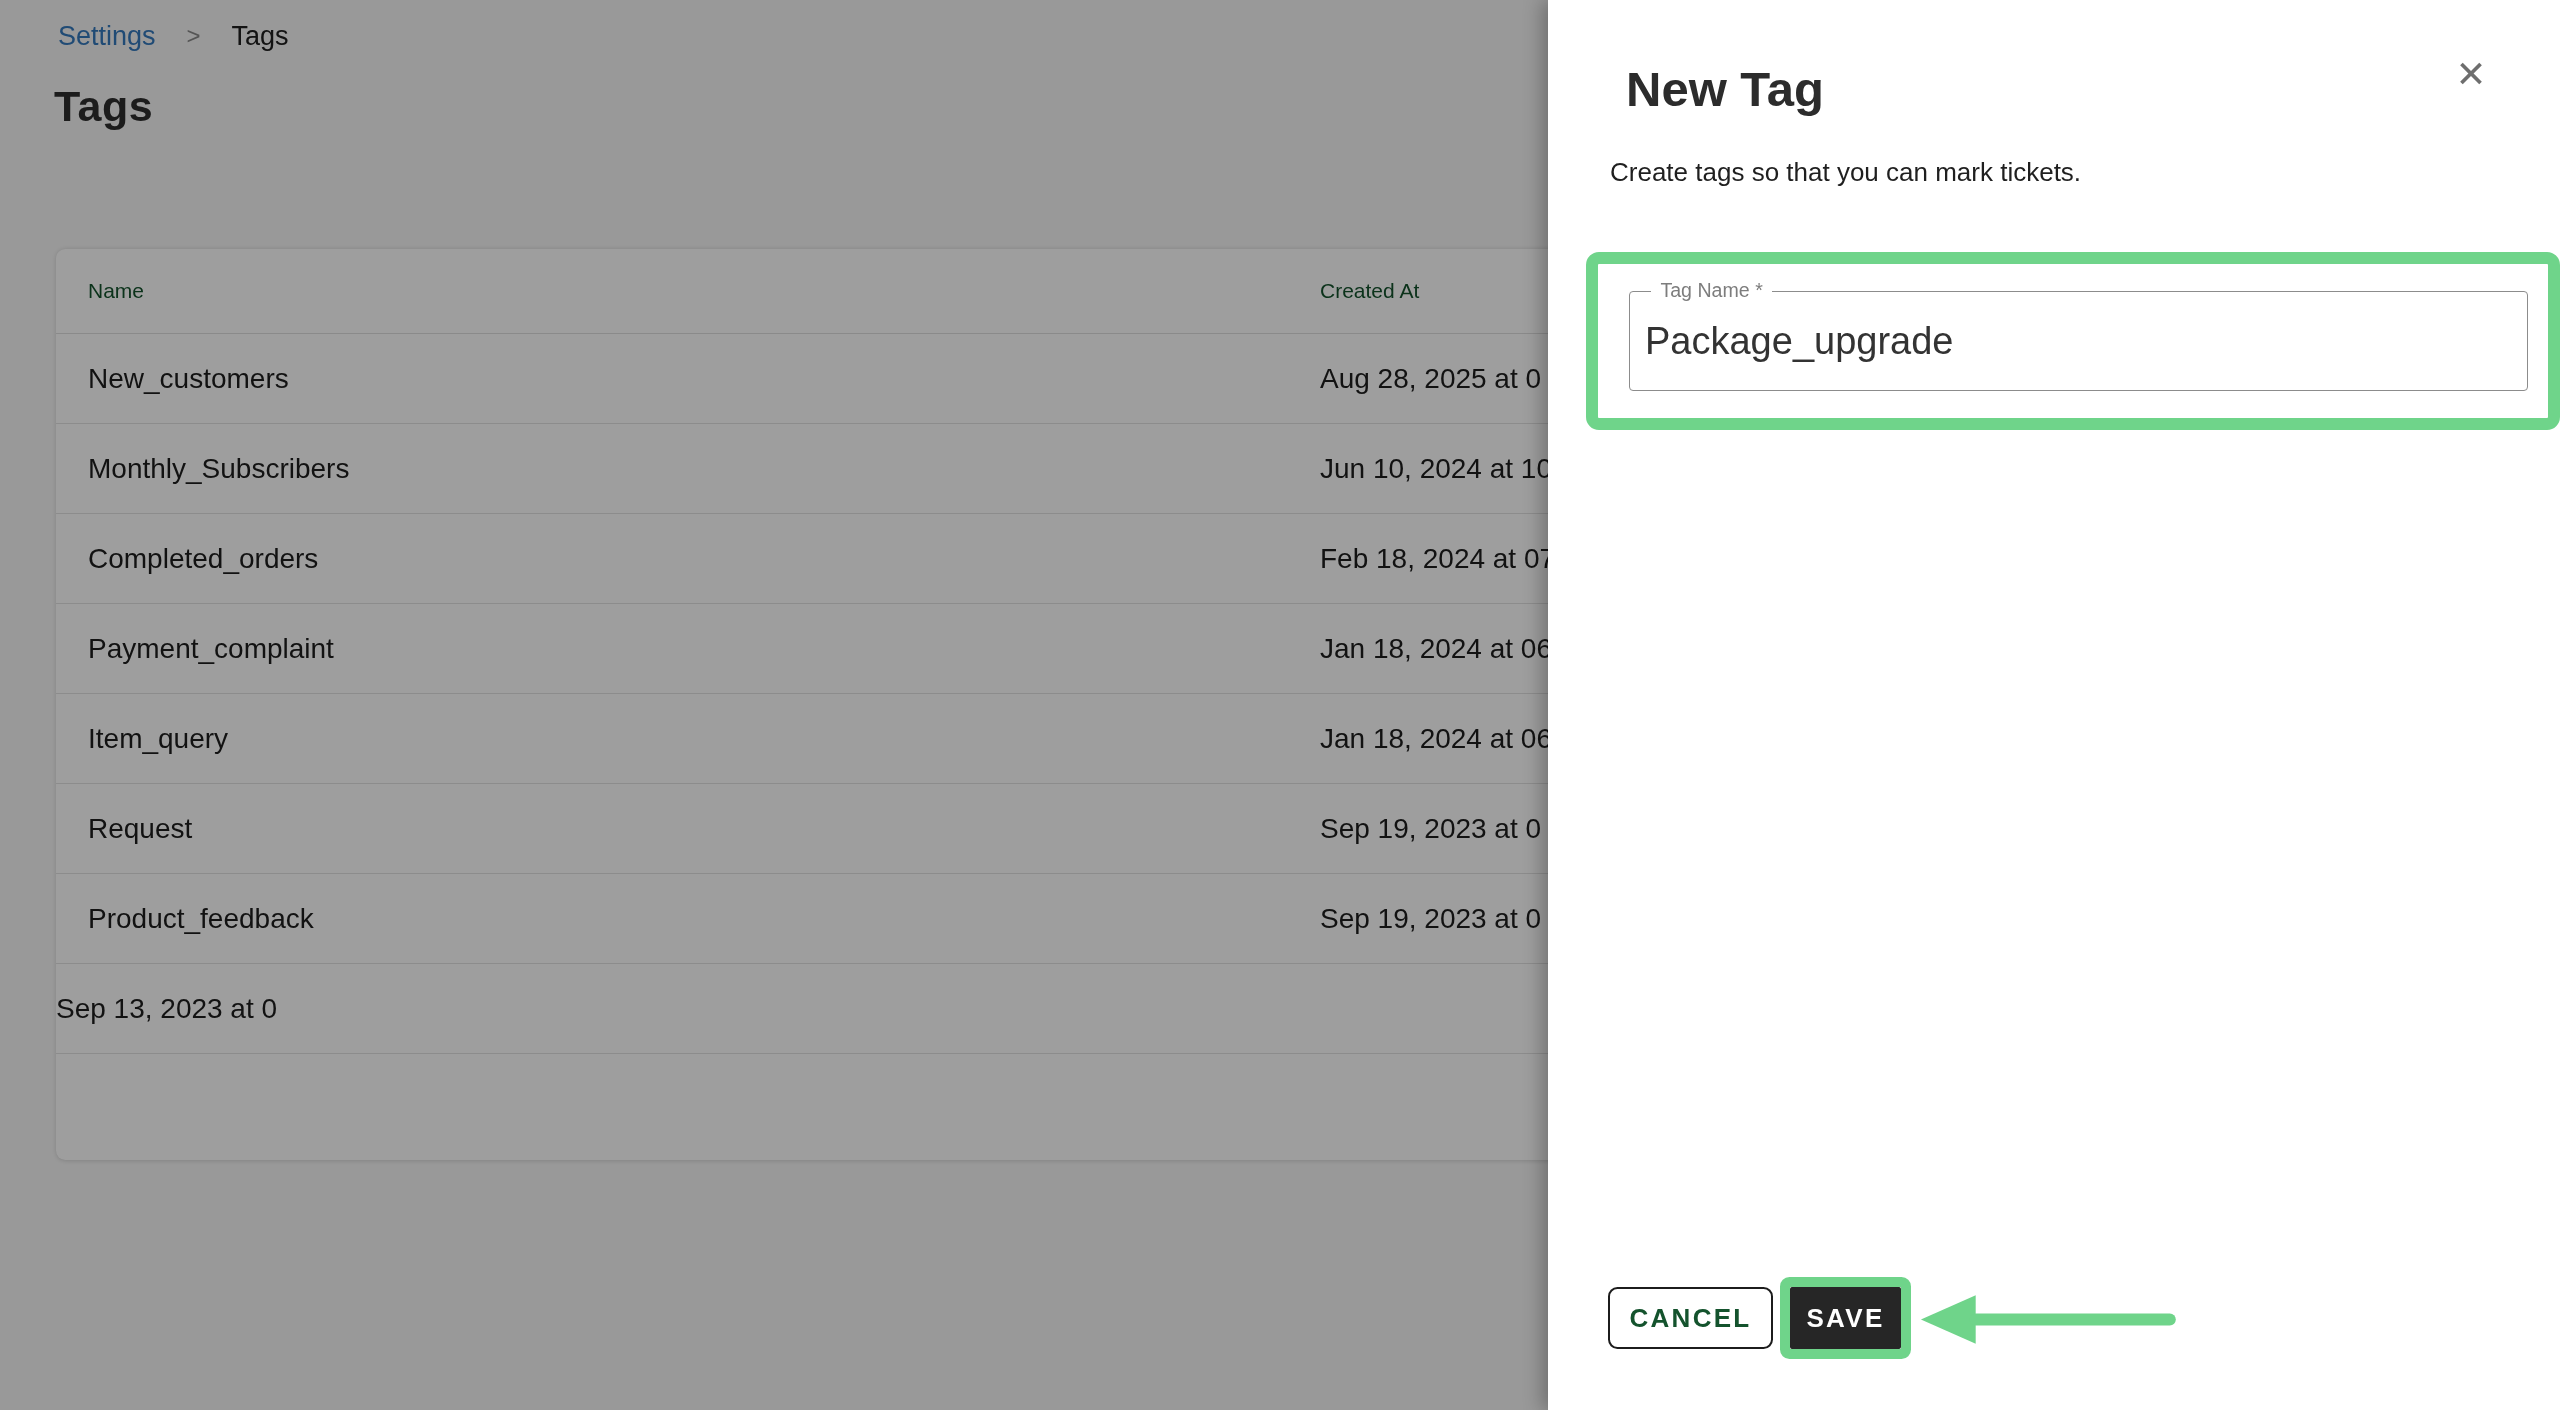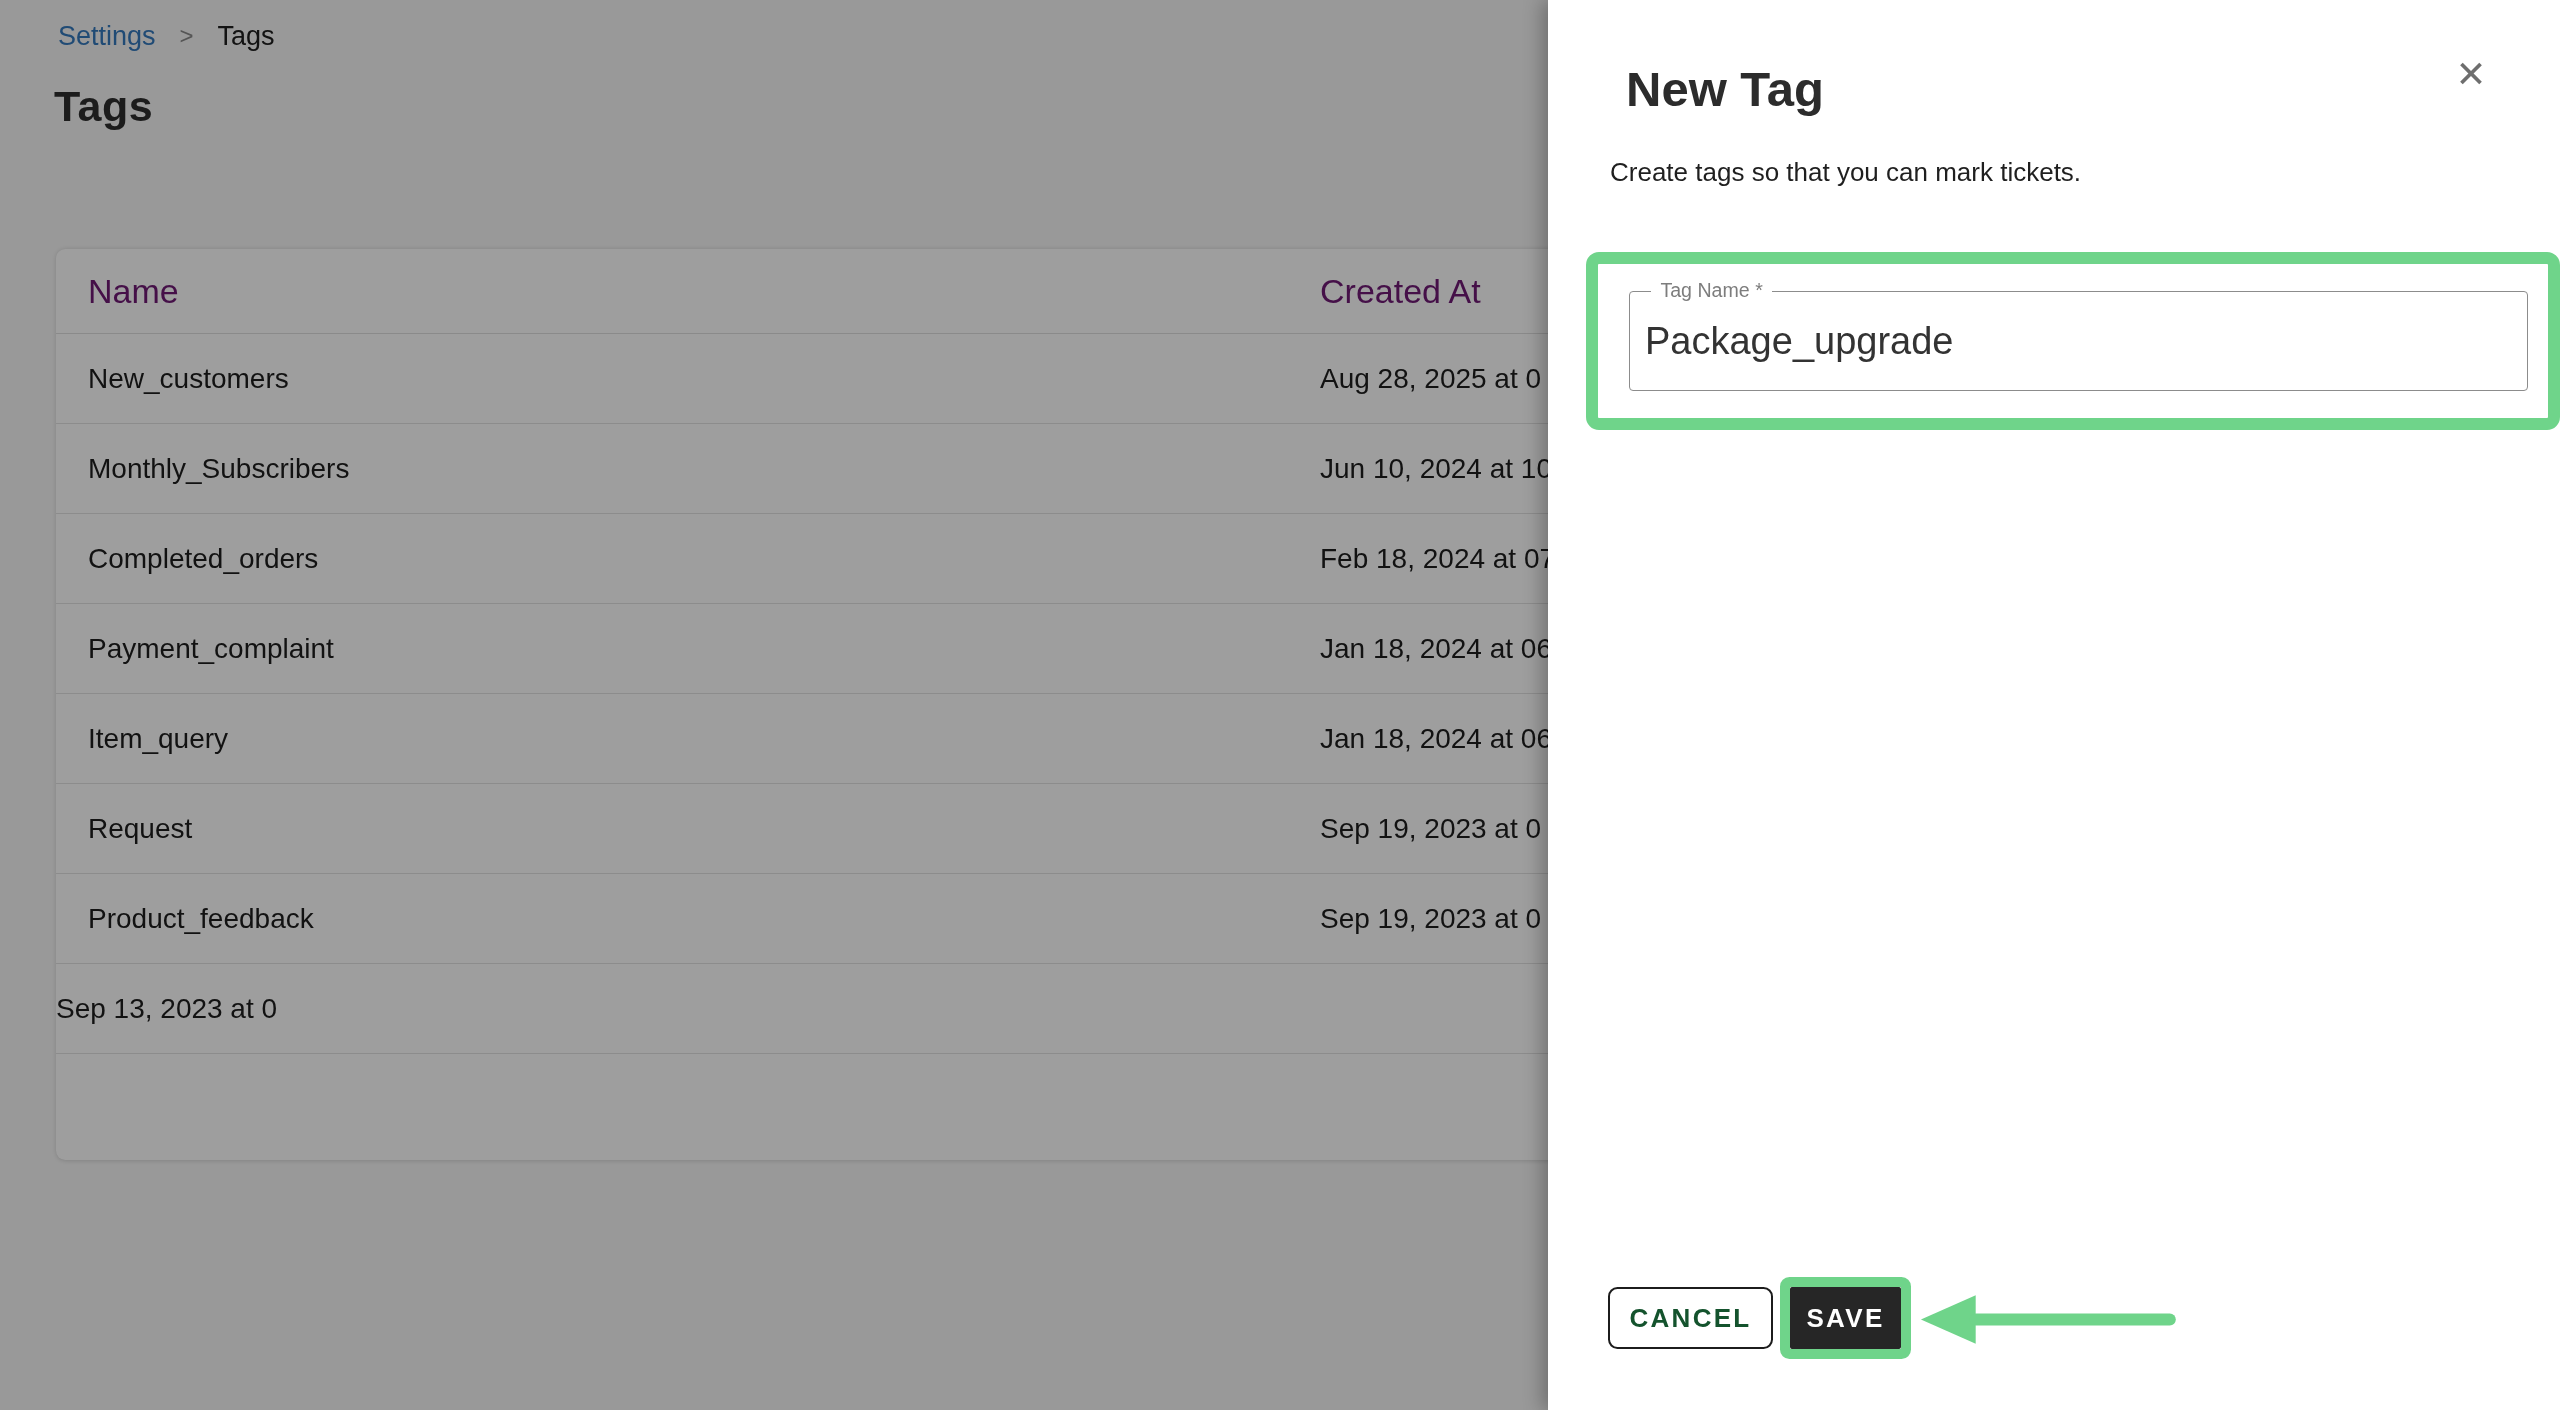--- a/index.html
+++ b/index.html
@@ -2,30 +2,30 @@
 <html style="font-size:15px"><head>
 <meta charset="utf-8">
 <style>
   html,body{margin:0;padding:0;}
   body{
     width:2576px;height:1411px;position:relative;overflow:hidden;
     background:#f7f7f7;font-family:"Liberation Sans","DejaVu Sans",sans-serif;
   }
   
   .page{position:absolute;inset:0;}
-  .breadcrumb{position:absolute;left:58px;top:20.6px;font-size:27px;display:flex;align-items:center;gap:24px;}
+  .breadcrumb{position:absolute;left:58px;top:20.6px;font-size:27px;display:flex;align-items:center;gap:31px;}
   .breadcrumb a{color:#3579bd;text-decoration:none;}
   .breadcrumb .sep{color:#8a8a8a;font-size:24px;}
   .breadcrumb .current{color:#202020;}
   .page-title{position:absolute;left:54px;top:82px;margin:0;font-size:43px;font-weight:bold;color:#2e2e2e;letter-spacing:0.5px;}
   .card{
     position:absolute;left:56px;top:249px;width:2464px;height:911px;
     background:#ffffff;border-radius:9.4px;box-shadow:0 0.9px 4.7px rgba(0,0,0,0.14);
   }
-  .thead{height:84px;display:flex;align-items:center;color:#701a75;font-size:34px;border-bottom:0.9px solid #dfdfdf;justify-content:flex-end;}
+  .thead{height:84px;display:flex;align-items:center;color:#14532d;font-size:21px;border-bottom:0.9px solid #dfdfdf;justify-content:flex-end;}
   .col-name{box-sizing:border-box;width:1264px;padding-left:32px;}
   .col-created{flex:1;white-space:nowrap;}
   .trow{height:89px;display:flex;align-items:center;font-size:28px;color:#1e1e1e;border-bottom:0.9px solid #e3e3e3;}
   .tfoot-empty{height:108px;}
   
   .overlay{position:absolute;inset:0;background:rgba(0,0,0,0.38);z-index:10;}
   
   .drawer{
     position:absolute;left:1548px;top:0;width:1028px;height:1411px;background:#ffffff;
     z-index:20;box-shadow:-5.6px 0 18.7px rgba(0,0,0,0.28);

